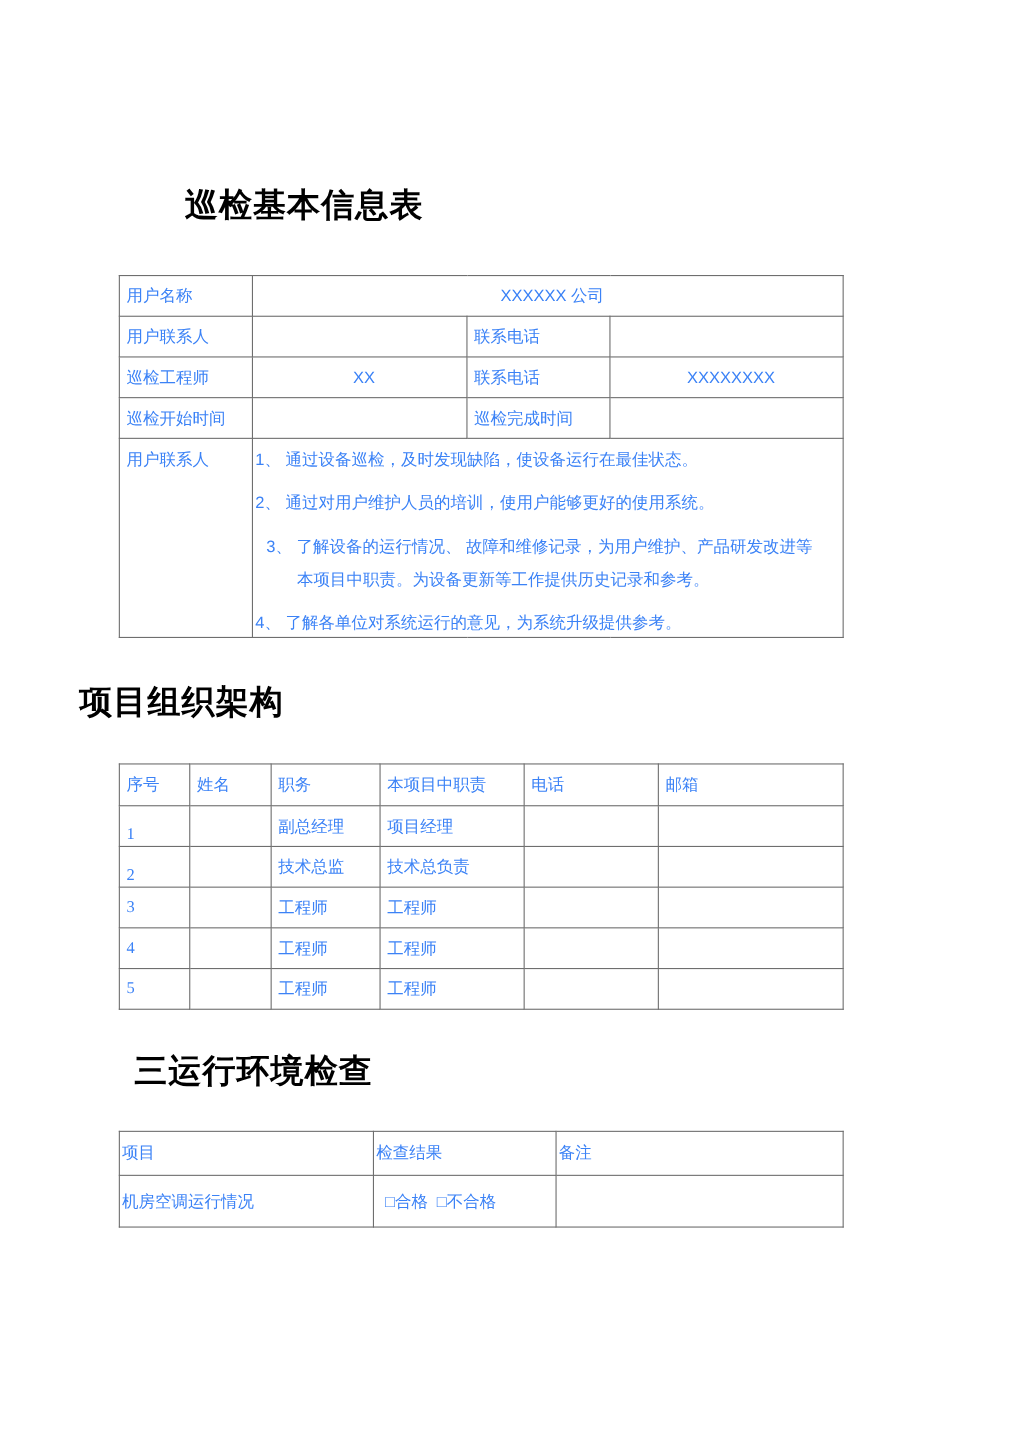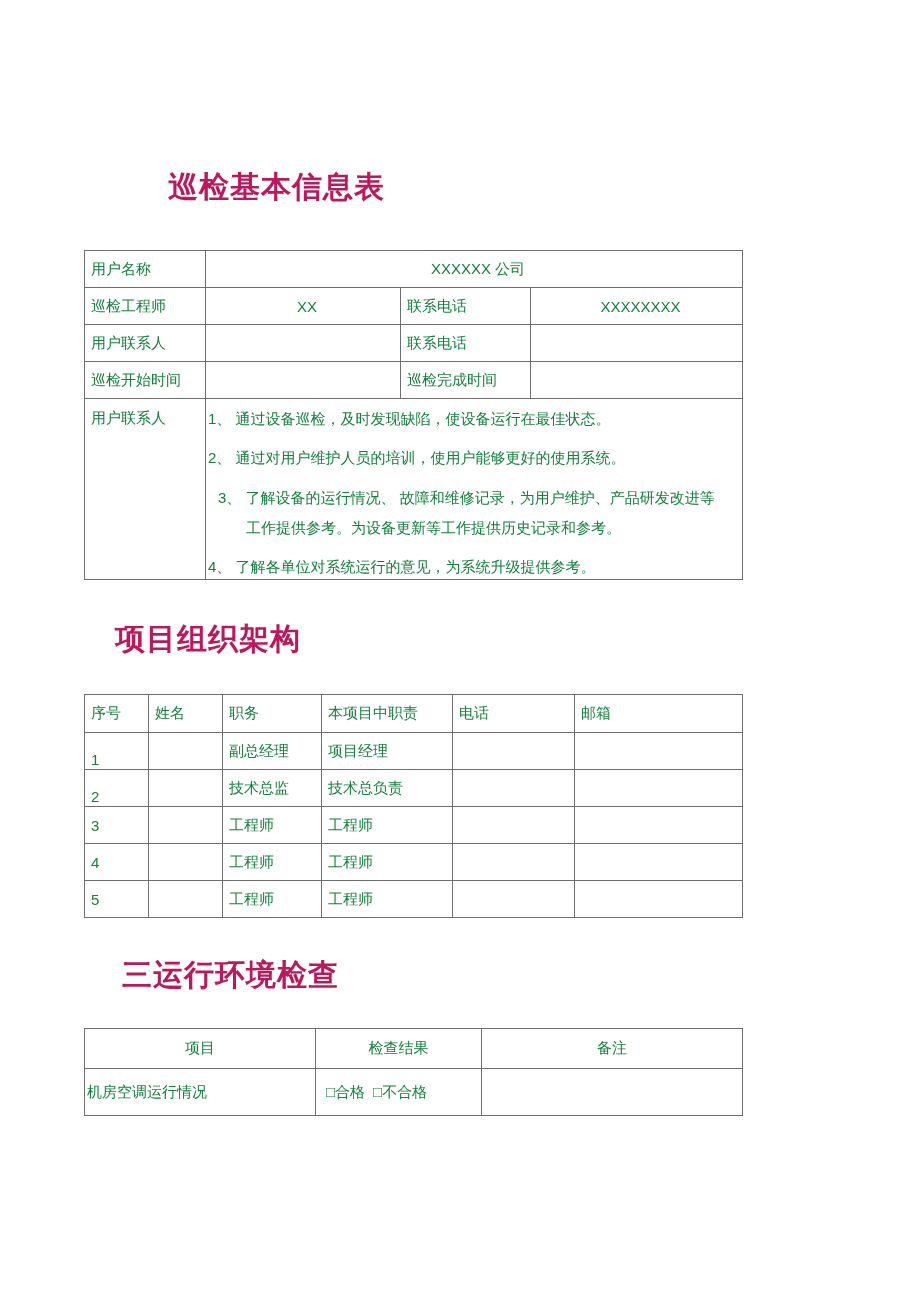--- a/index.html
+++ b/index.html
@@ -4,60 +4,60 @@
 <style>
   html,body{margin:0;padding:0;background:#ffffff;}
   body{
     width:920px;height:1303px;
     font-family:"Liberation Sans","DejaVu Sans",sans-serif;
     color:#1c1c1c;
   }
   .page{position:relative;width:920px;height:1303px;background:#ffffff;overflow:hidden;}
 
   h1.doc-title{
-    font-size:30px;line-height:38px;font-weight:700;color:#be185d;
+    font-size:30px;line-height:38px;font-weight:700;color:#000000;
     margin:0;letter-spacing:1px;white-space:nowrap;
   }
   #title-info{margin:168px 0 0 168px;}
-  #title-org{margin:40px 0 0 115px;}
+  #title-org{margin:40px 0 0 72px;}
   #title-env{margin:38px 0 0 122px;}
 
   table.tbl{
     border-collapse:collapse;table-layout:fixed;
-    margin-left:84px;width:658px;
-    font-size:15px;color:#15803d;
+    margin-left:108px;width:658px;
+    font-size:15px;color:#3b82f6;
   }
   .tbl td{
     border:1px solid #6e6e6e;
     padding:0 2px 0 6px;
     vertical-align:middle;text-align:left;font-weight:400;
     overflow:hidden;white-space:nowrap;
   }
   #info-table{margin-top:44px;}
-  #org-table{margin-top:36px;}
+  #org-table{margin-top:36px;font-family:Liberation Serif, serif;}
   #env-table{margin-top:34px;}
 
   tr.h36{height:36px} tr.h37{height:37px} tr.h38{height:38px}
   tr.h40{height:40px} tr.h47{height:47px} tr.h181{height:181px}
 
   td.pv{padding-left:10px;text-align:center;}
   td.rel{position:relative;}
   .year-offset{position:absolute;left:340px;top:50%;transform:translateY(-50%);}
 
   td.top-align{vertical-align:top;padding-top:10px;}
   td.purpose{vertical-align:top;padding:10px 4px 0 2px;}
   .purpose p{margin:0;line-height:20px;white-space:nowrap;}
   .purpose p.g39{height:39px}
   .purpose p.g40{height:40px}
   .purpose p.g30{height:30px}
   .purpose p.ind1{padding-left:10px;}
   .purpose p.ind2{padding-left:38px;}
 
   td.vb{vertical-align:bottom;padding-bottom:1px;}
-  td.tc{text-align:center;padding-left:2px;}
+  td.tc{padding-left:2px;}
   td.pl2{padding-left:2px;}
   td.result{padding-left:10px;}
   .opt{display:inline-block;}
   .opt + .opt{margin-left:8px;}
   .cbx{display:inline;}
 </style>
 </head>
 <body>
 
 <div class="page">
@@ -70,44 +70,44 @@
         <col style="width:195px">
         <col style="width:130px">
         <col style="width:212px">
     </colgroup>
     <tbody>
       <tr class="h37">
         <td>用户名称</td>
         <td colspan="3" class="pv">XXXXXX 公司</td>
       </tr>
       <tr class="h37">
+        <td>用户联系人</td>
+        <td class="pv"></td>
+        <td>联系电话</td>
+        <td class="pv"></td>
+      </tr>
+      <tr class="h37">
         <td>巡检工程师</td>
         <td class="pv">XX</td>
         <td>联系电话</td>
         <td class="pv">XXXXXXXX</td>
-      </tr>
-      <tr class="h37">
-        <td>用户联系人</td>
-        <td class="pv"></td>
-        <td>联系电话</td>
-        <td class="pv"></td>
       </tr>
       <tr class="h37">
         <td>巡检开始时间</td>
         <td class="pv"></td>
         <td>巡检完成时间</td>
         <td class="pv"></td>
       </tr>
       <tr class="h181">
         <td class="top-align">用户联系人</td>
         <td colspan="3" class="purpose">
           <p class="g39">1、 通过设备巡检，及时发现缺陷，使设备运行在最佳状态。</p>
           <p class="g40">2、 通过对用户维护人员的培训，使用户能够更好的使用系统。</p>
           <p class="g30 ind1">3、 了解设备的运行情况、 故障和维修记录，为用户维护、产品研发改进等</p>
-          <p class="g39 ind2">工作提供参考。为设备更新等工作提供历史记录和参考。</p>
+          <p class="g39 ind2">本项目中职责。为设备更新等工作提供历史记录和参考。</p>
           <p>4、 了解各单位对系统运行的意见，为系统升级提供参考。</p>
         </td>
       </tr>
     </tbody>
   </table>
 
   <h1 class="doc-title" id="title-org">项目组织架构</h1>
 
   <table class="tbl" id="org-table">
     <colgroup>

